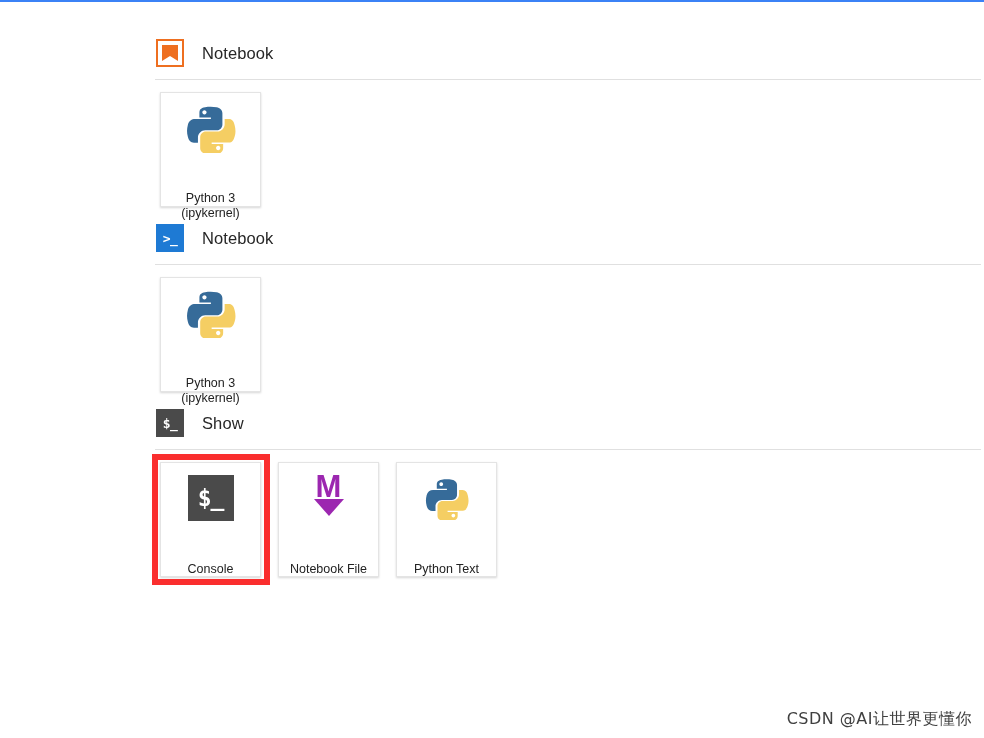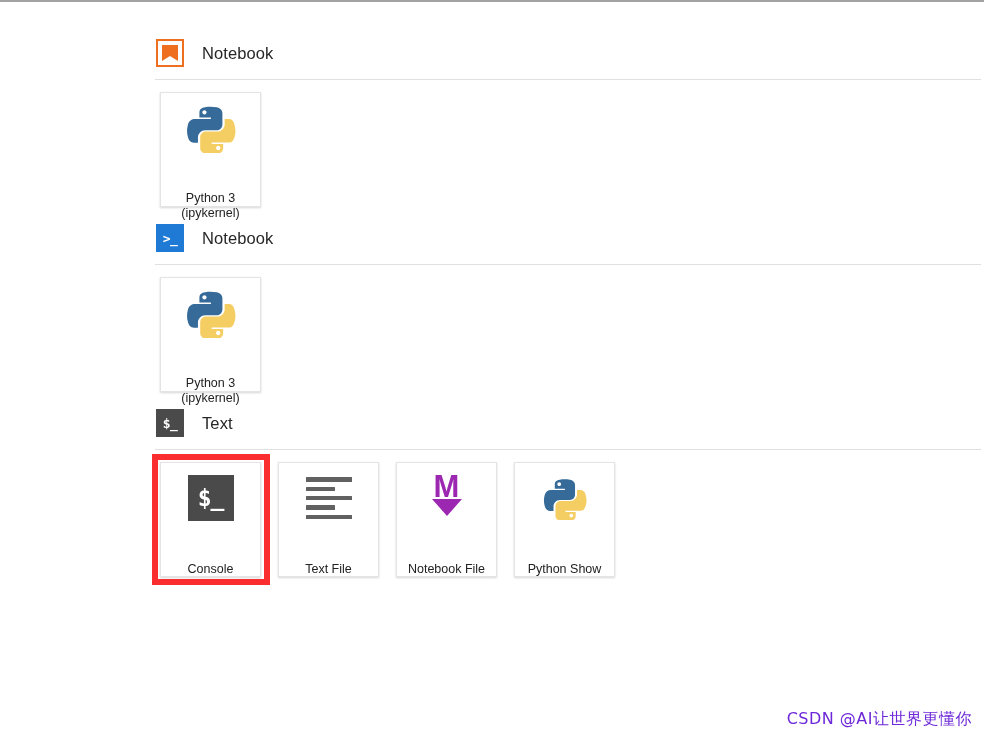--- a/index.html
+++ b/index.html
@@ -15,21 +15,21 @@
     position: relative;
   }
 
   #launcher {
     position: absolute;
     left: 0;
     top: 0;
     width: 984px;
     height: 738px;
     background: #ffffff;
-    border-top: 2px solid #a3a3a3;
+    border-top: 2px solid #3b82f6;
     box-sizing: border-box;
     overflow: hidden;
   }
 
   .launcher-body {
     position: absolute;
     left: 155px;
     top: 0;
     right: 2px;
     bottom: 0;
@@ -233,21 +233,21 @@
   }
 
   .help-icon { width: 48px; height: 40px; }
 
   
   .watermark {
     position: absolute;
     right: 12px;
     bottom: 8px;
     font-size: 16px;
-    color: #6d28d9;
+    color: #404040;
     font-family: "DejaVu Sans", sans-serif;
     white-space: nowrap;
     letter-spacing: 0.5px;
   }
 </style>
 </head>
 <body>
 
 <div id="launcher">
   <div class="launcher-body">
@@ -296,50 +296,36 @@
             <div class="card-label">Python 3
 (ipykernel)</div>
           </div>
         </div>
       </div>
     </div>
 
     <div class="section" style="top:400px;">
       <div class="section-header">
         <div class="hdr-icon icon-other">$_</div>
-        <div class="section-title">Text</div>
+        <div class="section-title">Show</div>
       </div>
       <div class="section-rule"></div>
 
       <div class="card-row">
 
         <div class="card-slot">
           <div class="card">
             <div class="card-icon">
               <div class="term-square">$_</div>
             </div>
             <div class="card-label">Console</div>
           </div>
           <div class="highlight-box"></div>
         </div>
 
-        <div class="card-slot">
-          <div class="card">
-            <div class="card-icon">
-              <div class="textfile-icon">
-                <i class="full"></i>
-                <i class="short"></i>
-                <i class="full"></i>
-                <i class="short"></i>
-                <i class="full"></i>
-              </div>
-            </div>
-            <div class="card-label">Text File</div>
-          </div>
-        </div>
 
         <div class="card-slot">
           <div class="card">
             <div class="card-icon">
               <div class="md-icon">
                 <div class="md-m">M</div>
                 <div class="md-tri"></div>
               </div>
             </div>
             <div class="card-label">Notebook File</div>
@@ -347,21 +333,21 @@
         </div>
 
         <div class="card-slot">
           <div class="card">
             <div class="card-icon">
               <svg class="py-logo-sm" viewBox="0 0 100 100" xmlns="http://www.w3.org/2000/svg">
                 <path fill="#366b99" d="M49.3 7.3c-4 0-7.7.3-11 1-9.7 1.7-11.5 5.3-11.5 12v8.8h23v2.9H18.2c-6.7 0-12.6 4-14.5 11.8-2.1 8.9-2.2 14.4 0 23.7 1.7 6.9 5.6 11.8 12.3 11.8h7.9V68.8c0-7.6 6.6-14.3 14.5-14.3h22.9c6.4 0 11.5-5.3 11.5-11.7V20.3c0-6.3-5.3-11-11.5-12-4-.6-8.1-1-12-1zM36.9 14.3c2.4 0 4.3 2 4.3 4.4 0 2.4-1.9 4.3-4.3 4.3-2.4 0-4.3-1.9-4.3-4.3 0-2.4 1.9-4.4 4.3-4.4z"></path>
                 <path fill="#f5ce63" d="M77.3 32.1v10.2c0 8-6.8 14.6-14.5 14.6H39.9c-6.3 0-11.5 5.4-11.5 11.7v22.1c0 6.3 5.5 10 11.5 11.8 7.2 2.1 14.1 2.5 22.9 0 5.7-1.6 11.5-4.9 11.5-11.8v-8.8h-23v-2.9h34.4c6.7 0 9.2-4.7 11.5-11.7 2.4-7.2 2.3-14.1 0-23.4-1.7-6.8-4.8-11.8-11.5-11.8h-8.4zM64.4 85.6c2.4 0 4.3 1.9 4.3 4.3 0 2.4-1.9 4.4-4.3 4.4-2.4 0-4.3-2-4.3-4.4 0-2.4 1.9-4.3 4.3-4.3z"></path>
               </svg>
             </div>
-            <div class="card-label">Python Show</div>
+            <div class="card-label">Python Text</div>
           </div>
         </div>
 
 
       </div>
     </div>
 
   </div>
 
   <div class="watermark">CSDN @AI让世界更懂你</div>

